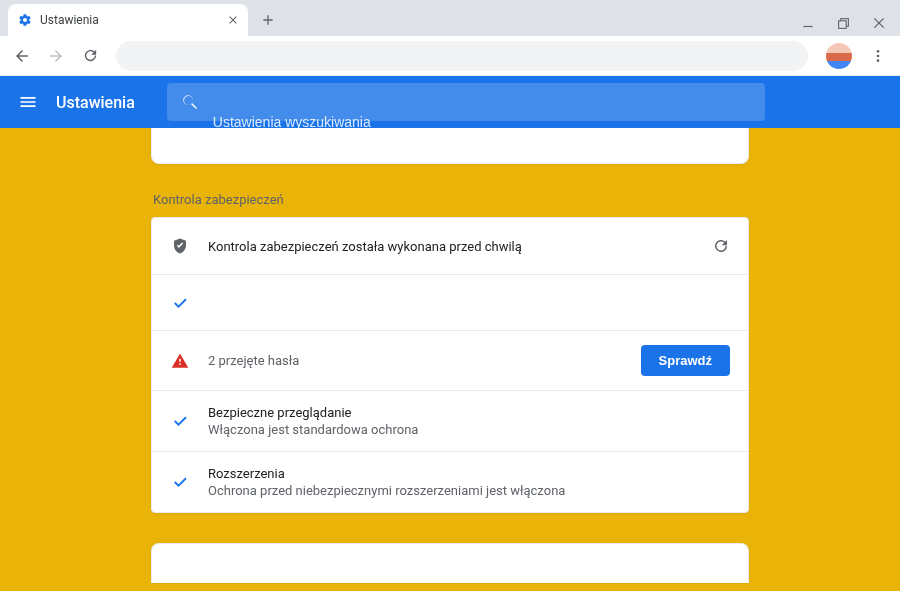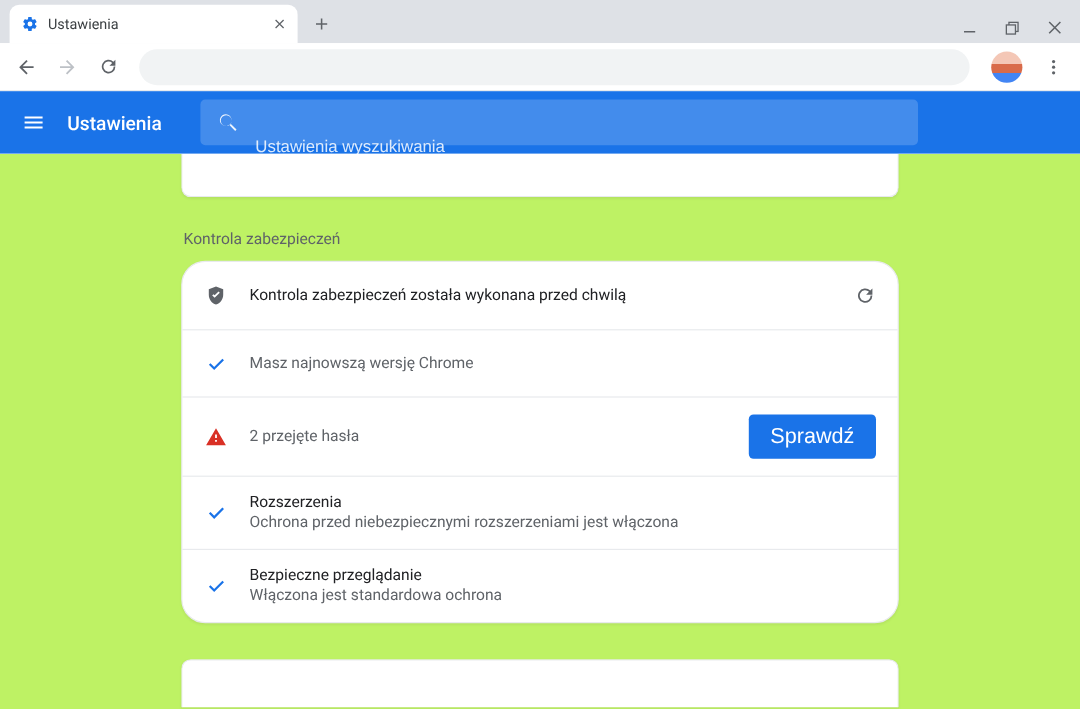--- a/index.html
+++ b/index.html
@@ -93,21 +93,21 @@
   .search-wrap input {
     flex:1; background:transparent; border:none; outline:none;
     color:#fff; font-size:14px;margin-top:40px;
   }
   .search-wrap input::placeholder { color: rgba(255,255,255,0.85);}
   .search-icon { color:rgba(255,255,255,0.9); display:flex;}
   
   .content-scroll {
     height: calc(591px - 36px - 40px - 52px);
     overflow-y: auto;
-    background:#bef264;
+    background:#eab308;
   }
   .content {
     width: 598px;
     margin: 0 auto;
     padding-bottom: 40px;
   }
   .spacer-card {
     height: 36px;
     background:#fff;
     border:1px solid #e8eaed;
@@ -117,42 +117,42 @@
     margin-bottom: 28px;
   }
   .section-label {
     font-size: 13px;
     color:#5f6368;
     margin: 0 0 10px 2px;
   }
   .card {
     background:#fff;
     border:1px solid #e8eaed;
-    border-radius:20px;
+    border-radius:4px;
     box-shadow: 0 1px 2px rgba(60,64,67,0.08);
   }
   .row {
     display:flex; align-items:center;
     padding: 14px 18px;
     gap: 18px;
     border-top:1px solid #e8eaed;
     min-height: 56px;
   }
   .row:first-child { border-top:none; }
   .row-icon { width:20px; display:flex; justify-content:center; color:#5f6368;}
   .row-icon.check { color:#1a73e8;}
   .row-icon.warn { color:#d93025;}
   .row-body { flex:1; display:flex; flex-direction:column; gap:2px;}
   .row-title { font-size:13px; color:#202124;}
   .row-sub { font-size:13px; color:#5f6368;}
   .row-action-icon { color:#5f6368; cursor:pointer; display:flex;}
   .btn-primary {
     background:#1a73e8; color:#fff; border:none;
-    padding: 8px 18px; border-radius:4px; font-size:18px;
-    cursor:pointer; font-weight:400;
+    padding: 8px 18px; border-radius:4px; font-size:13px;
+    cursor:pointer; font-weight:700;
   }
   .section-gap { height: 30px; }
   .empty-card {
     height: 40px;
     background:#fff;
     border:1px solid #e8eaed;
     border-bottom:none;
     border-radius:8px 8px 0 0;
     box-shadow: 0 1px 2px rgba(60,64,67,0.08);
   }
@@ -267,21 +267,20 @@
         </span>
       </div>
 
       <div class="row">
         <span class="row-icon check">
           <svg width="18" height="18" viewBox="0 0 24 24" fill="none" stroke="currentColor" stroke-width="2.5">
               <path d="M5 12l5 5L20 7"></path>
             </svg>
         </span>
         <div class="row-body">
-          <div class="row-sub">Masz najnowszą wersję Chrome</div>
         </div>
       </div>
 
       <div class="row">
         <span class="row-icon warn">
           <svg width="18" height="18" viewBox="0 0 24 24" fill="currentColor">
               <path d="M12 2 1 21h22L12 2zm1 15h-2v-2h2v2zm0-4h-2V9h2v4z"></path>
             </svg>
         </span>
         <div class="row-body">
@@ -290,34 +289,34 @@
         <button class="btn-primary">Sprawdź</button>
       </div>
 
       <div class="row">
         <span class="row-icon check">
           <svg width="18" height="18" viewBox="0 0 24 24" fill="none" stroke="currentColor" stroke-width="2.5">
               <path d="M5 12l5 5L20 7"></path>
             </svg>
         </span>
         <div class="row-body">
-          <div class="row-title">Rozszerzenia</div>
-          <div class="row-sub">Ochrona przed niebezpiecznymi rozszerzeniami  jest włączona</div>
+          <div class="row-title">Bezpieczne przeglądanie</div>
+          <div class="row-sub">Włączona jest standardowa ochrona</div>
         </div>
       </div>
 
       <div class="row">
         <span class="row-icon check">
           <svg width="18" height="18" viewBox="0 0 24 24" fill="none" stroke="currentColor" stroke-width="2.5">
               <path d="M5 12l5 5L20 7"></path>
             </svg>
         </span>
         <div class="row-body">
-          <div class="row-title">Bezpieczne przeglądanie</div>
-          <div class="row-sub">Włączona jest standardowa ochrona</div>
+          <div class="row-title">Rozszerzenia</div>
+          <div class="row-sub">Ochrona przed niebezpiecznymi rozszerzeniami  jest włączona</div>
         </div>
       </div>
     </div>
 
     <div class="section-gap"></div>
     <div class="empty-card"></div>
   </div>
 </div>
 
 </body></html>

